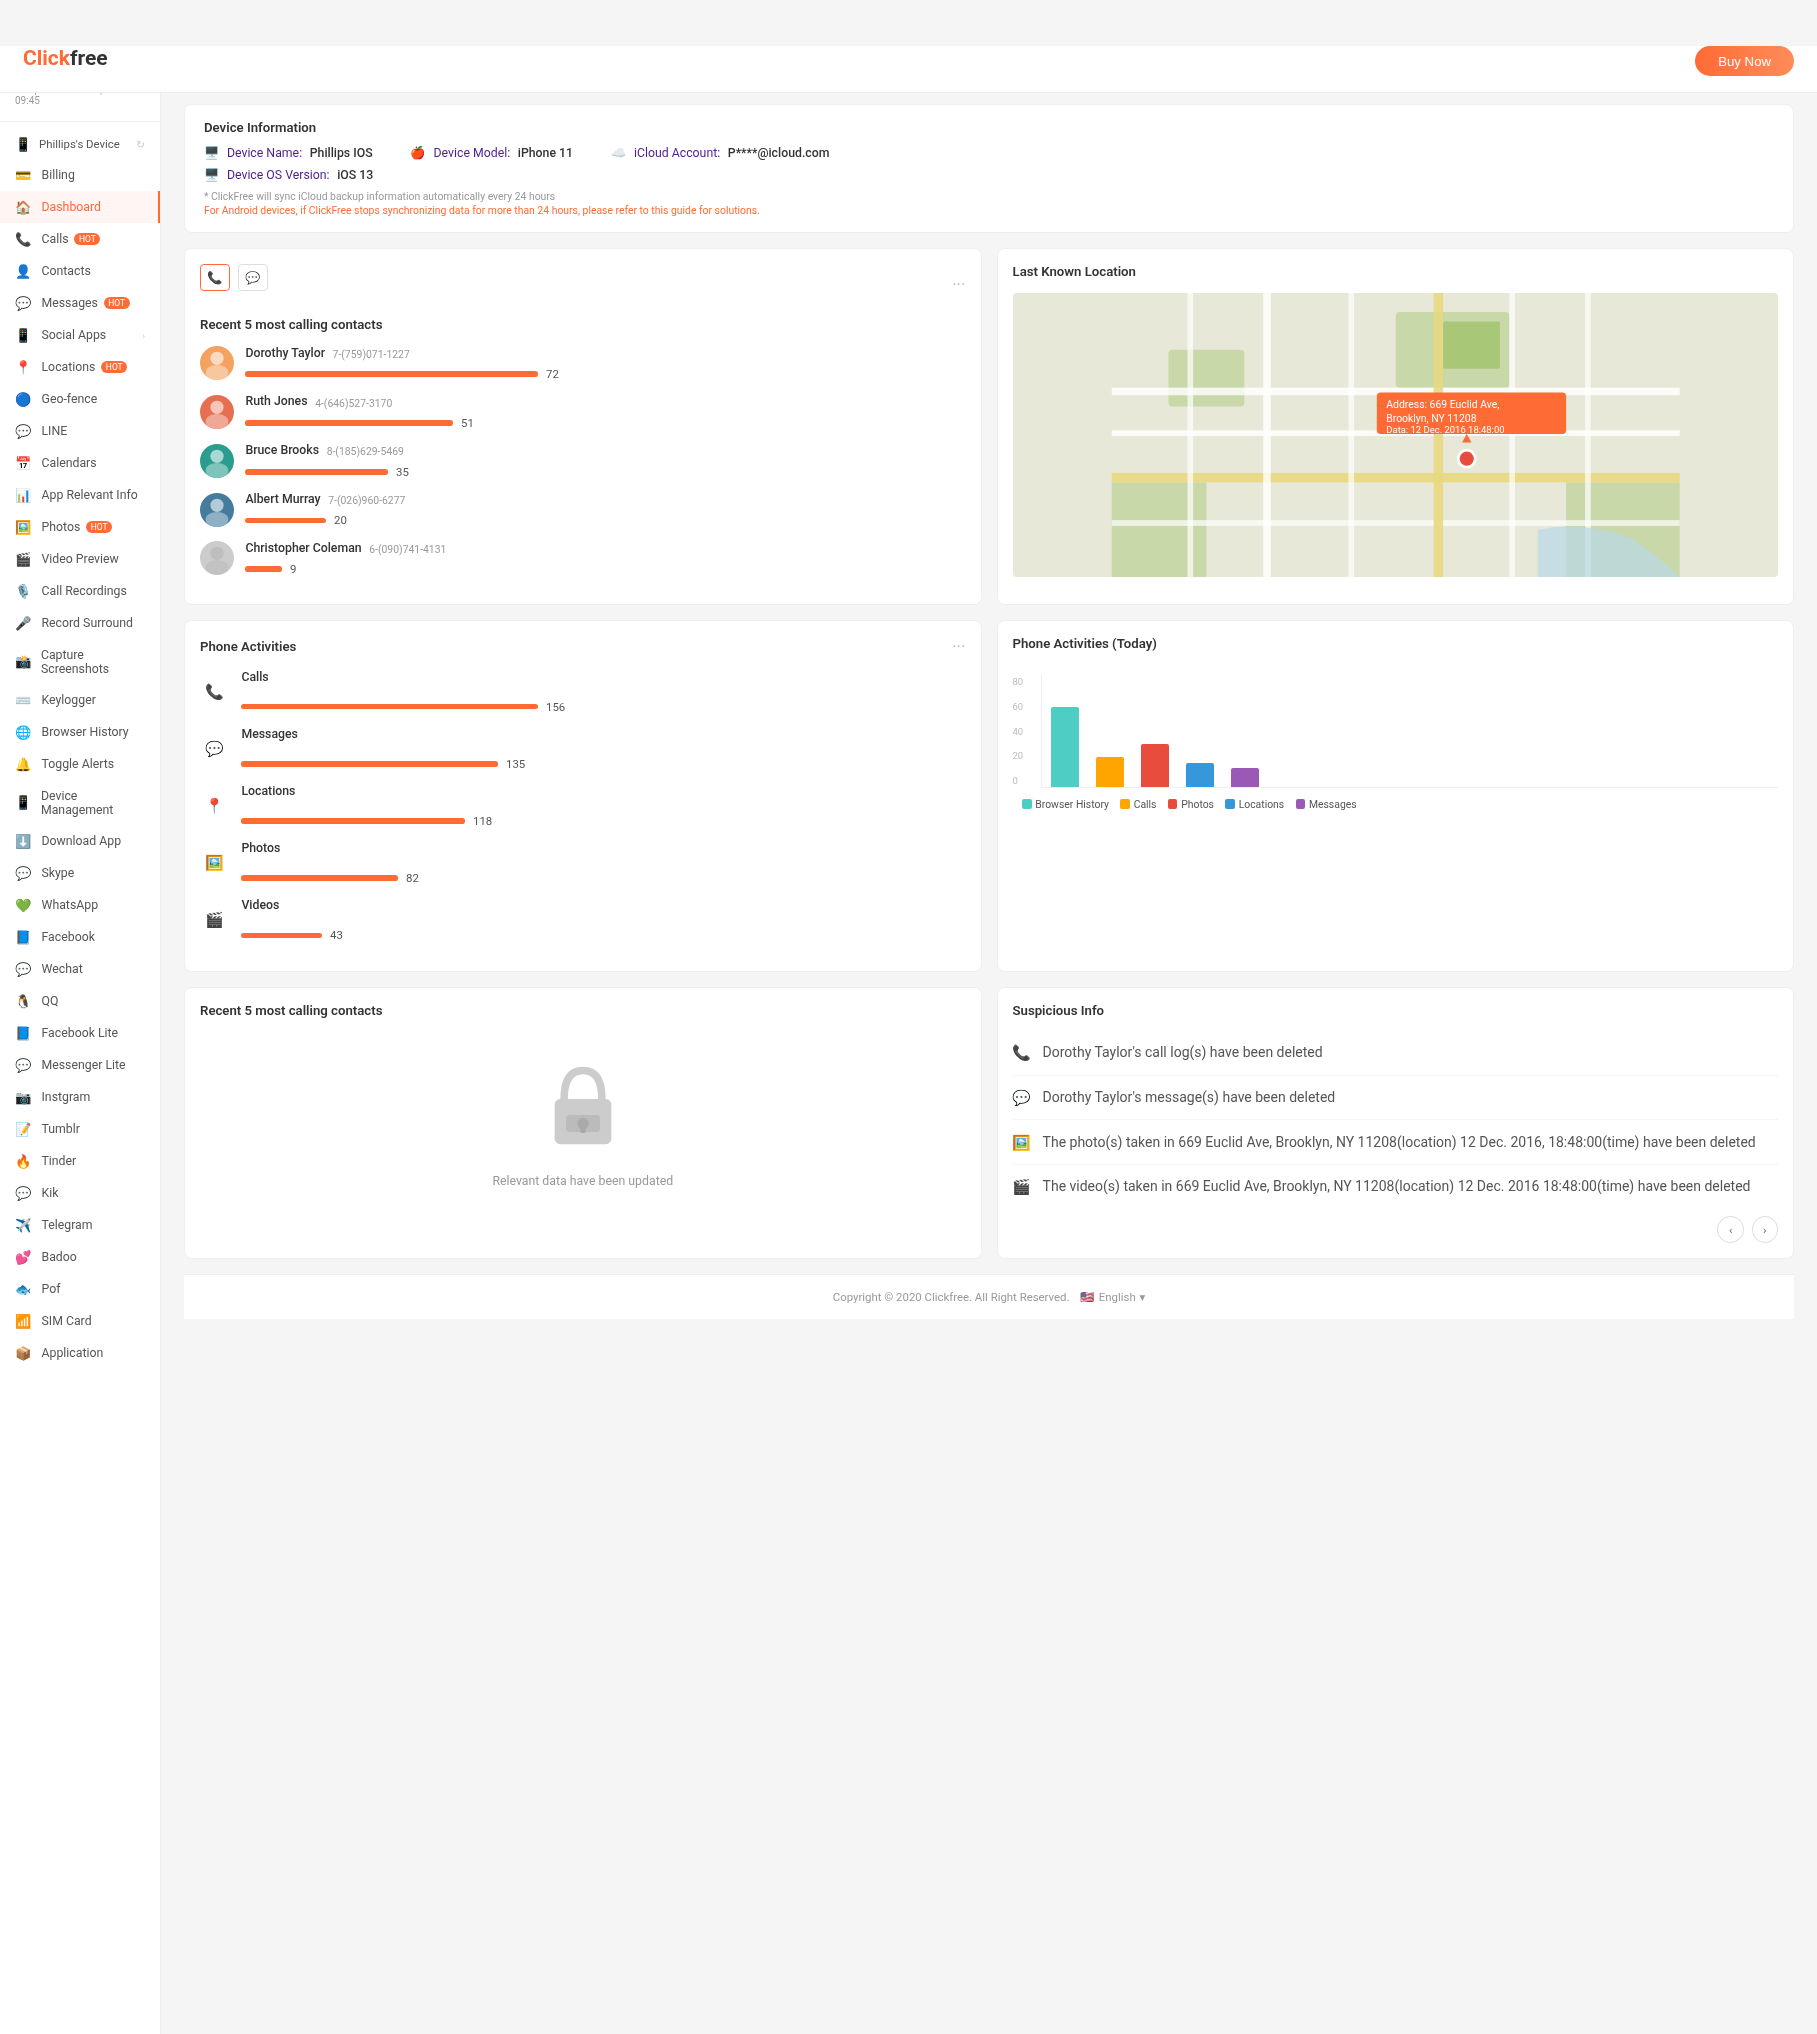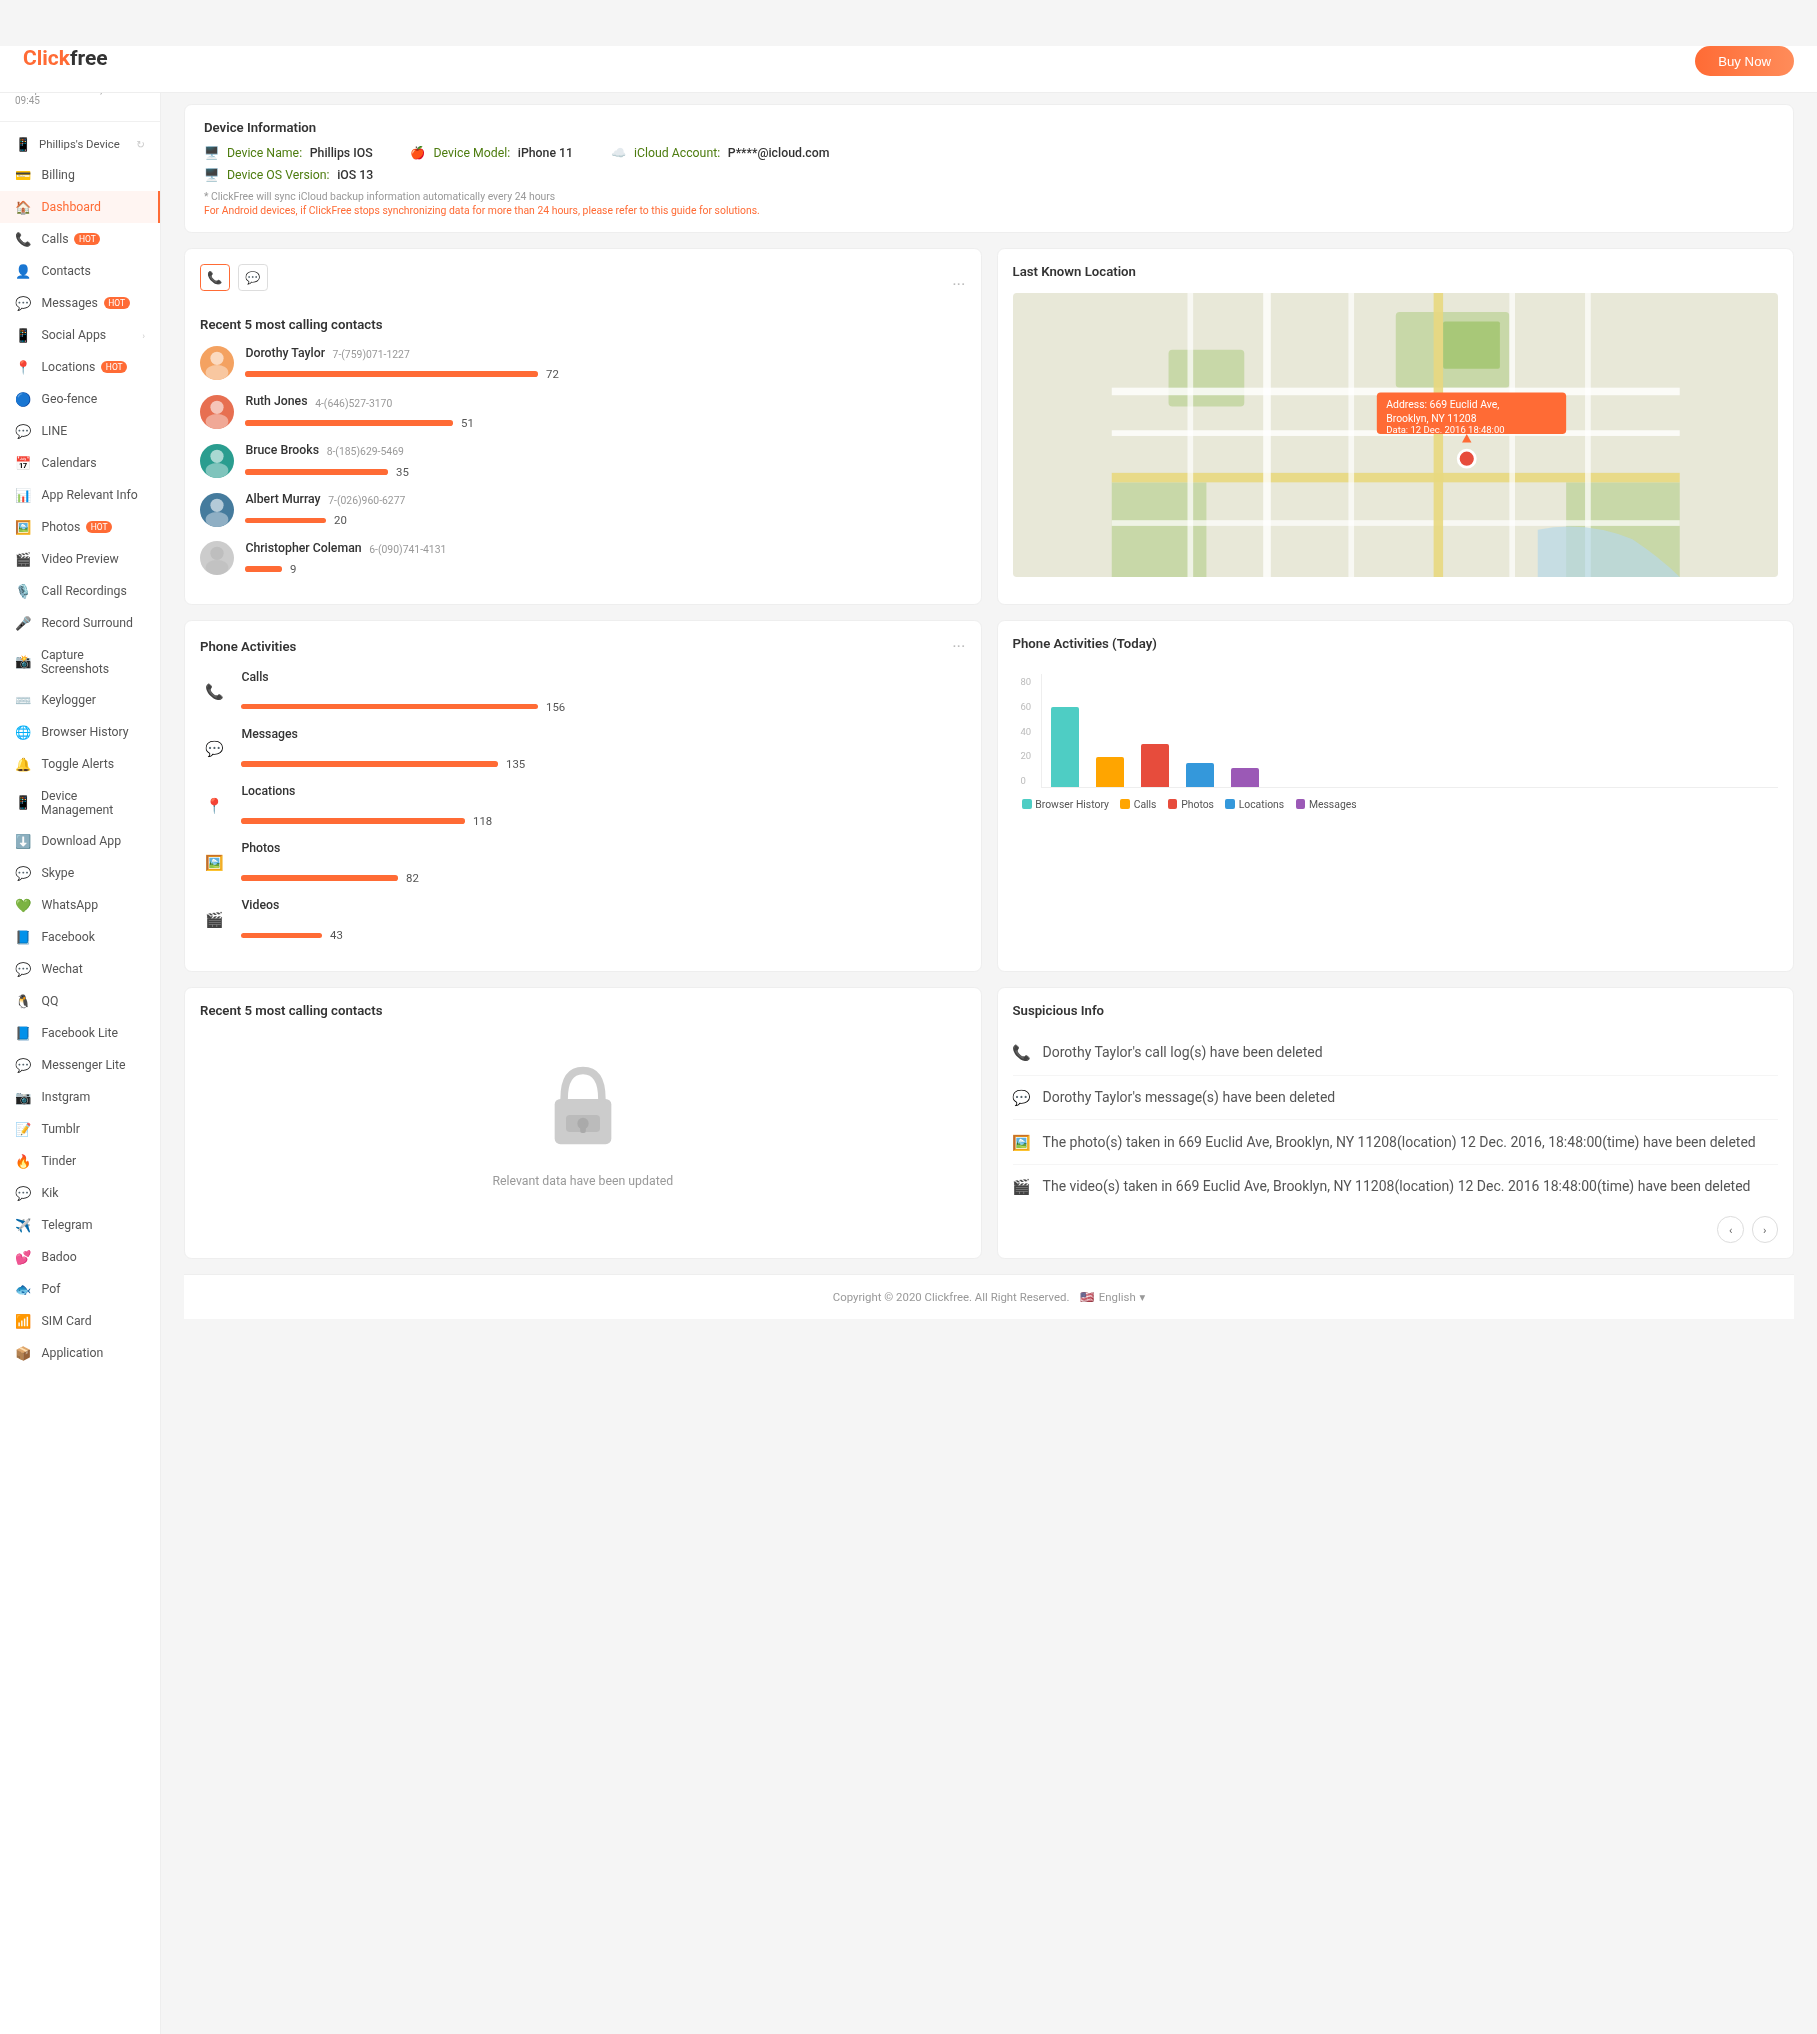--- a/index.html
+++ b/index.html
@@ -135,21 +135,21 @@
       gap: 38px;
       margin-bottom: 7.6px;
     }
     .device-info-item {
       display: flex;
       align-items: center;
       gap: 7.6px;
       font-size: 12.3px;
     }
     .device-info-item .di-icon { color: #666; }
-    .device-info-item .di-label { color: #4d7c0f; }
+    .device-info-item .di-label { color: #4c1d95; }
     .device-info-item .di-value { color: #333; font-weight: 500; }
     .sync-note { font-size: 10.4px; color: #999; margin-top: 5.7px; }
     .sync-link { font-size: 10.4px; color: #ff6b35; margin-top: 1.9px; cursor: pointer; }
 
     
     .dashboard-grid {
       display: grid;
       grid-template-columns: 1fr 1fr;
       gap: 15px;
       margin-bottom: 15px;
@@ -766,21 +766,21 @@
   </div>
           </div>
       </div>
 
       <div class="card">
         <div class="card-header">
           <span class="card-title">Phone Activities (Today)</span>
         </div>
         <div class="chart-container">
           <div style="position:relative;padding-left:28px">
-            <div style="position:absolute;left:8px;top:0;height:114px;display:flex;flex-direction:column;justify-content:space-between;padding:1.9px 0">
+            <div style="position:absolute;left:0;top:0;height:114px;display:flex;flex-direction:column;justify-content:space-between;padding:1.9px 0">
               <span style="font-size:9.5px;color:#bbb">80</span>
               <span style="font-size:9.5px;color:#bbb">60</span>
               <span style="font-size:9.5px;color:#bbb">40</span>
               <span style="font-size:9.5px;color:#bbb">20</span>
               <span style="font-size:9.5px;color:#bbb">0</span>
             </div>
             <div class="bar-chart" id="bar-chart-container">
 
             <div class="bar" style="height: 80px; background: rgb(78, 205, 196); width: 28px; margin-right: 11.4px;"></div>
                 <div class="bar" style="height: 30px; background: rgb(255, 165, 0); width: 28px; margin-right: 11.4px;"></div>

